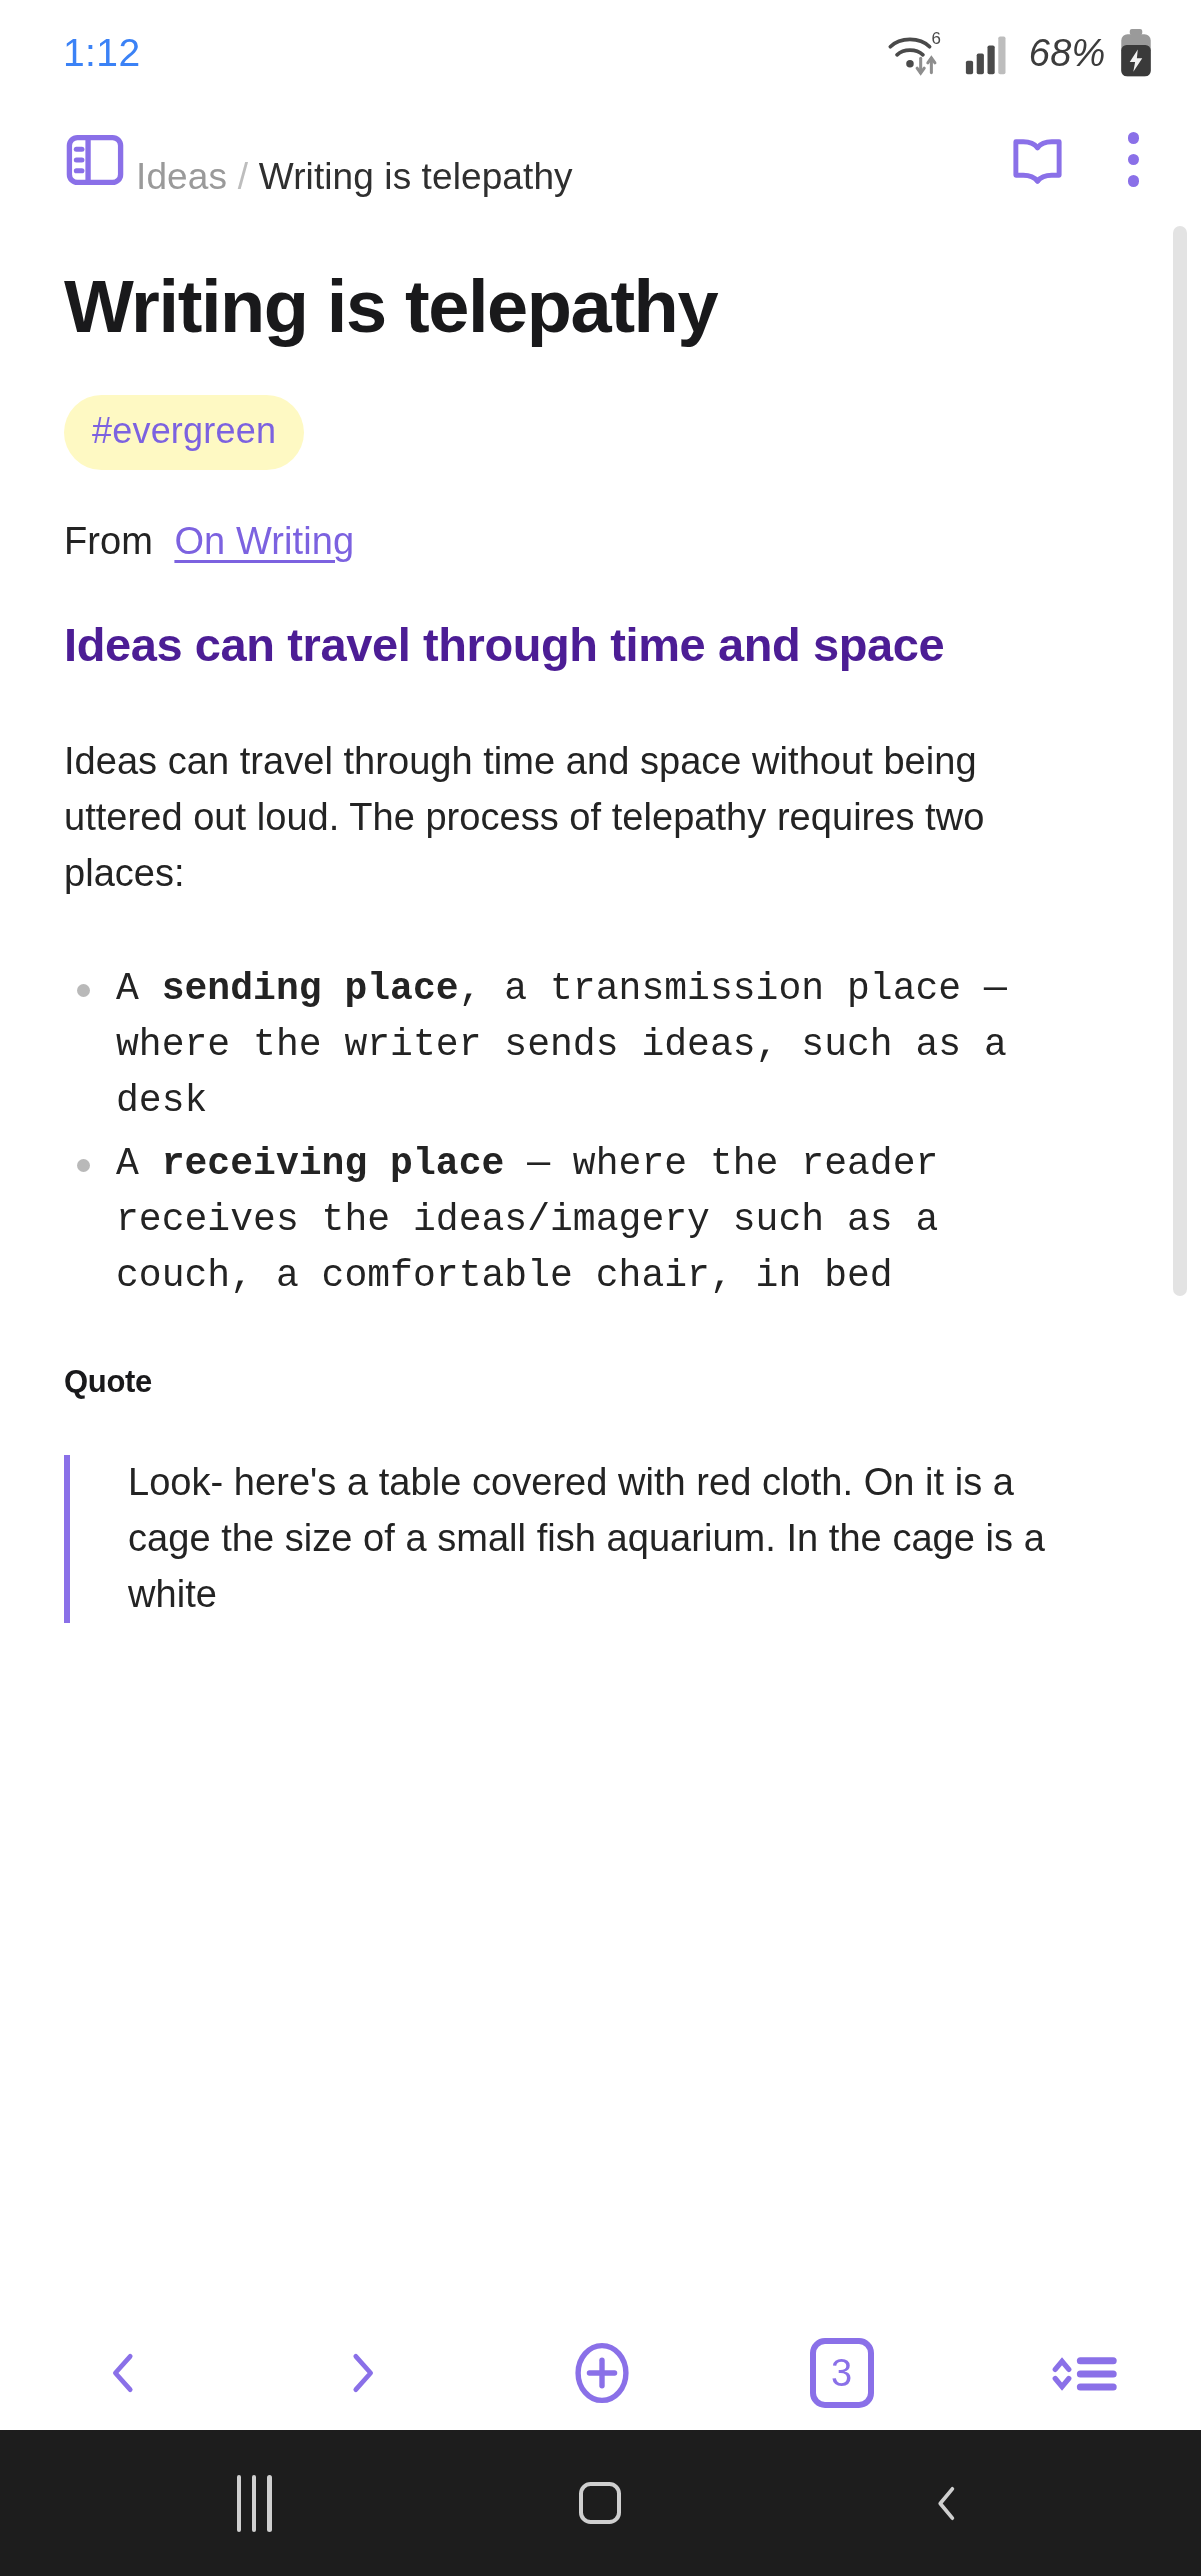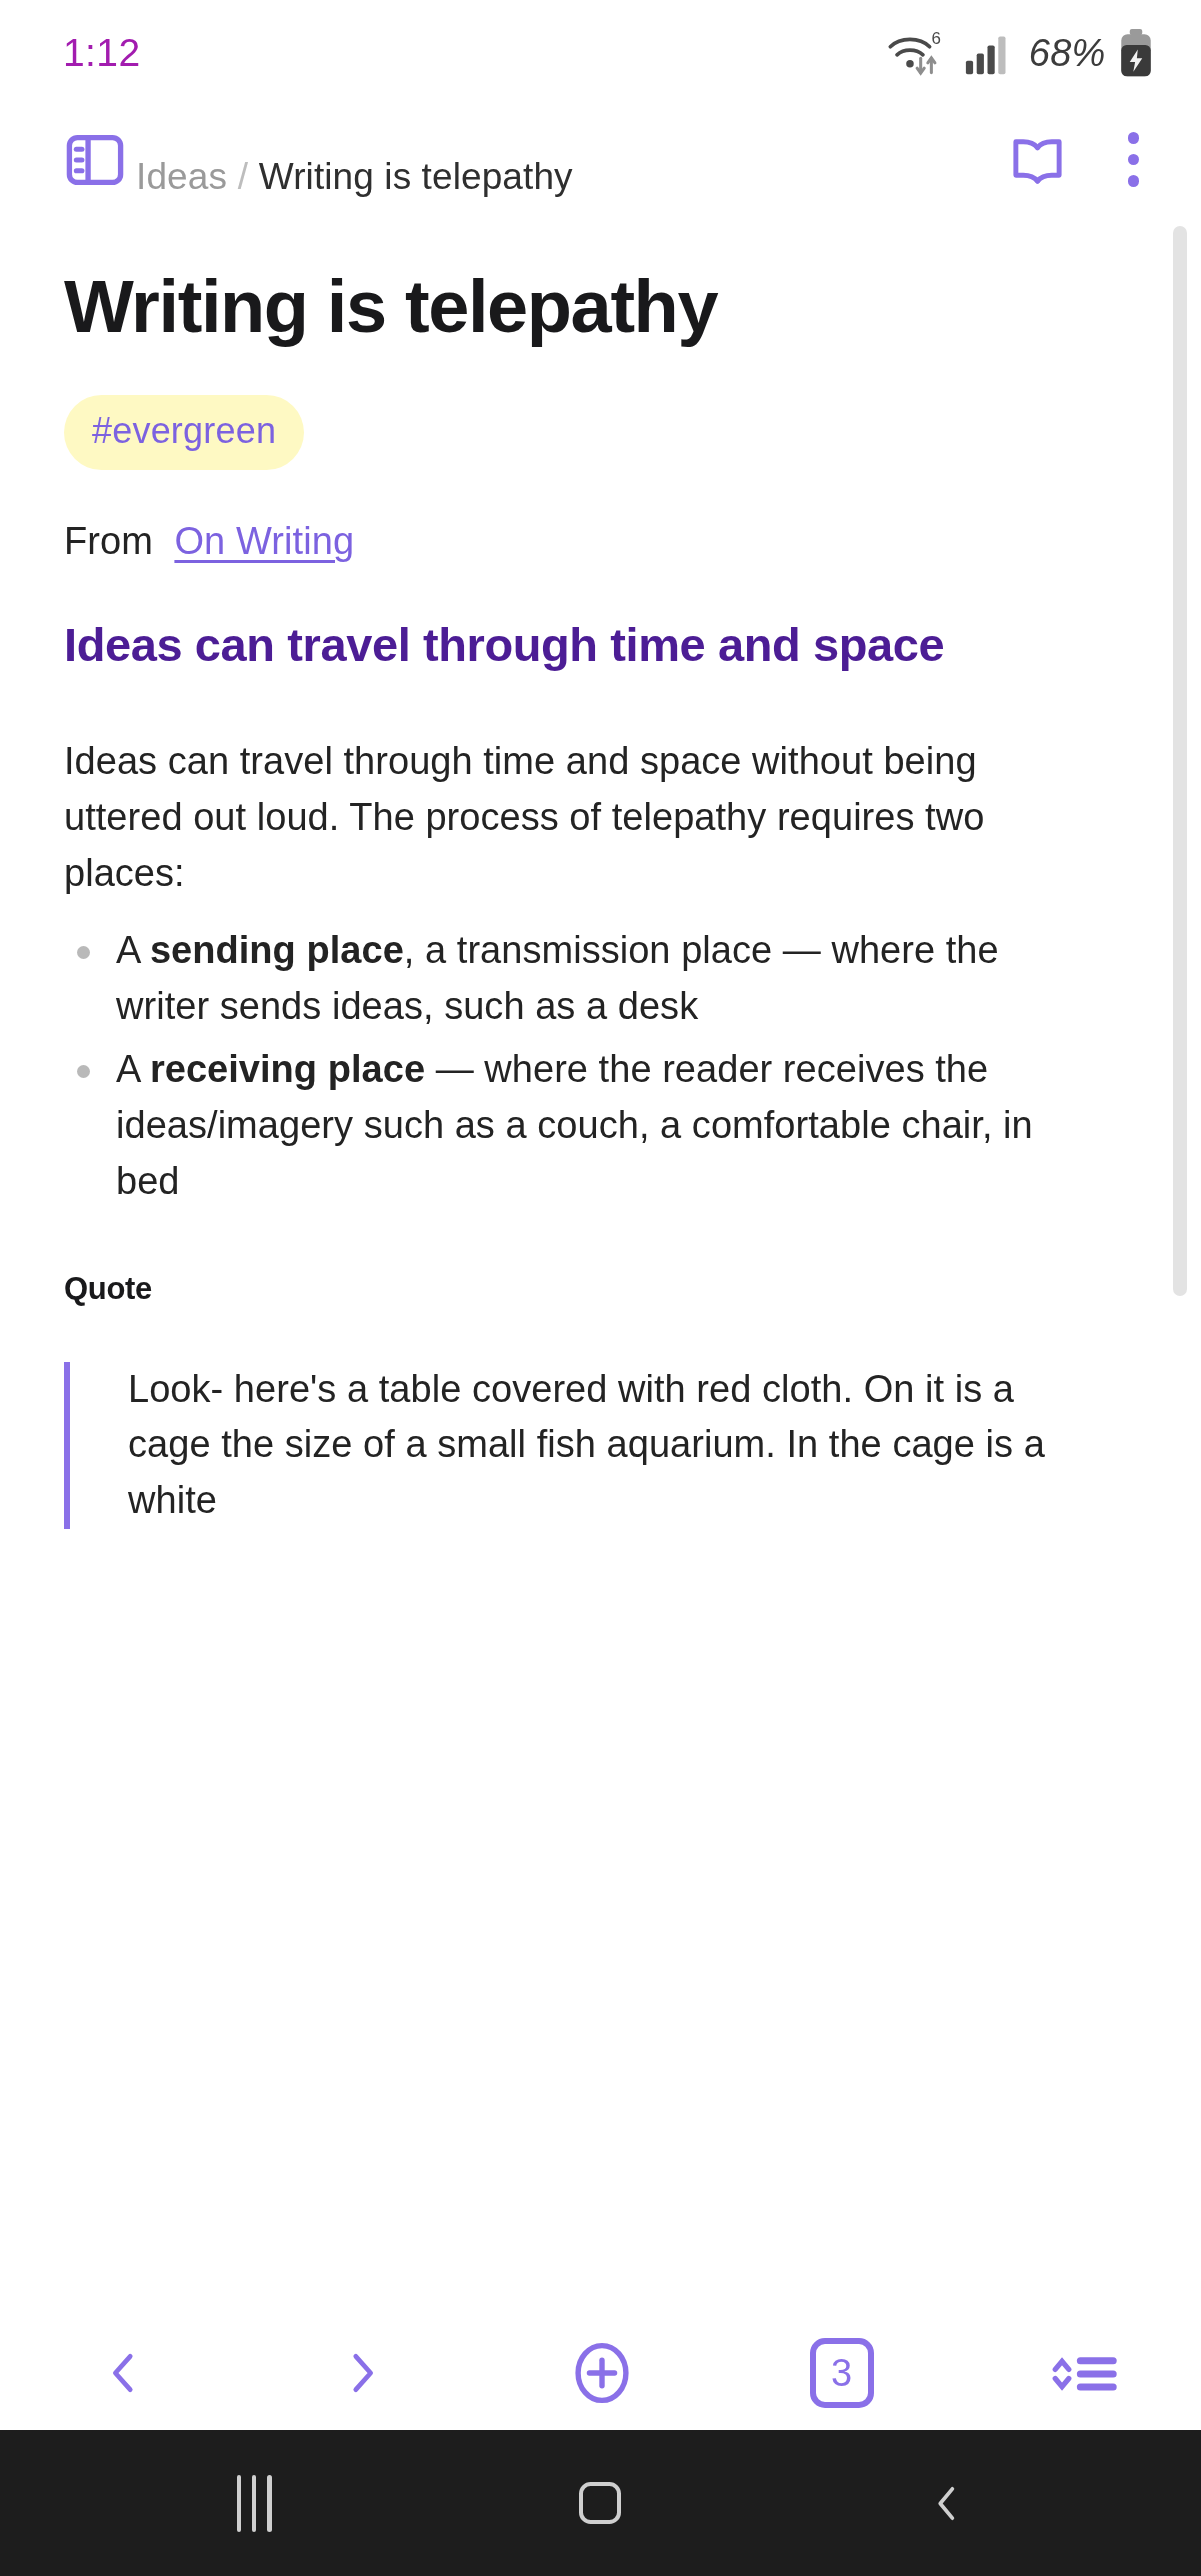--- a/index.html
+++ b/index.html
@@ -26,21 +26,21 @@
     height: 106px;
     flex: 0 0 106px;
     display: flex;
     align-items: center;
     justify-content: space-between;
     padding: 0 47px 0 63px;
     background: #ffffff;
   }
   .status-clock {
     font-size: 39px;
-    color: #a21caf;
+    color: #3b82f6;
     letter-spacing: 0.4px;
   }
   .status-right {
     display: flex;
     align-items: center;
     gap: 12.5px;
   }
   .status-battery-text {
     font-size: 38px;
     color: #3c3c3c;
@@ -153,23 +153,24 @@
   }
   .para {
     margin-top: 59px;
     font-size: 38px;
     color: #232323;
     line-height: 1.47;
     letter-spacing: 0.04px;
     max-width: 1002px;
   }
   ul.bullets {
-    margin-top: 21px;
+    margin-top: 59px;
     list-style: none;
     padding-left: 0;
+    font-family: Liberation Mono, monospace;
   }
   ul.bullets li {
     position: relative;
     padding-left: 52px;
     font-size: 38px;
     color: #232323;
     line-height: 1.47;
     letter-spacing: 0.04px;
     margin-bottom: 7.2px;
     max-width: 1011px;

